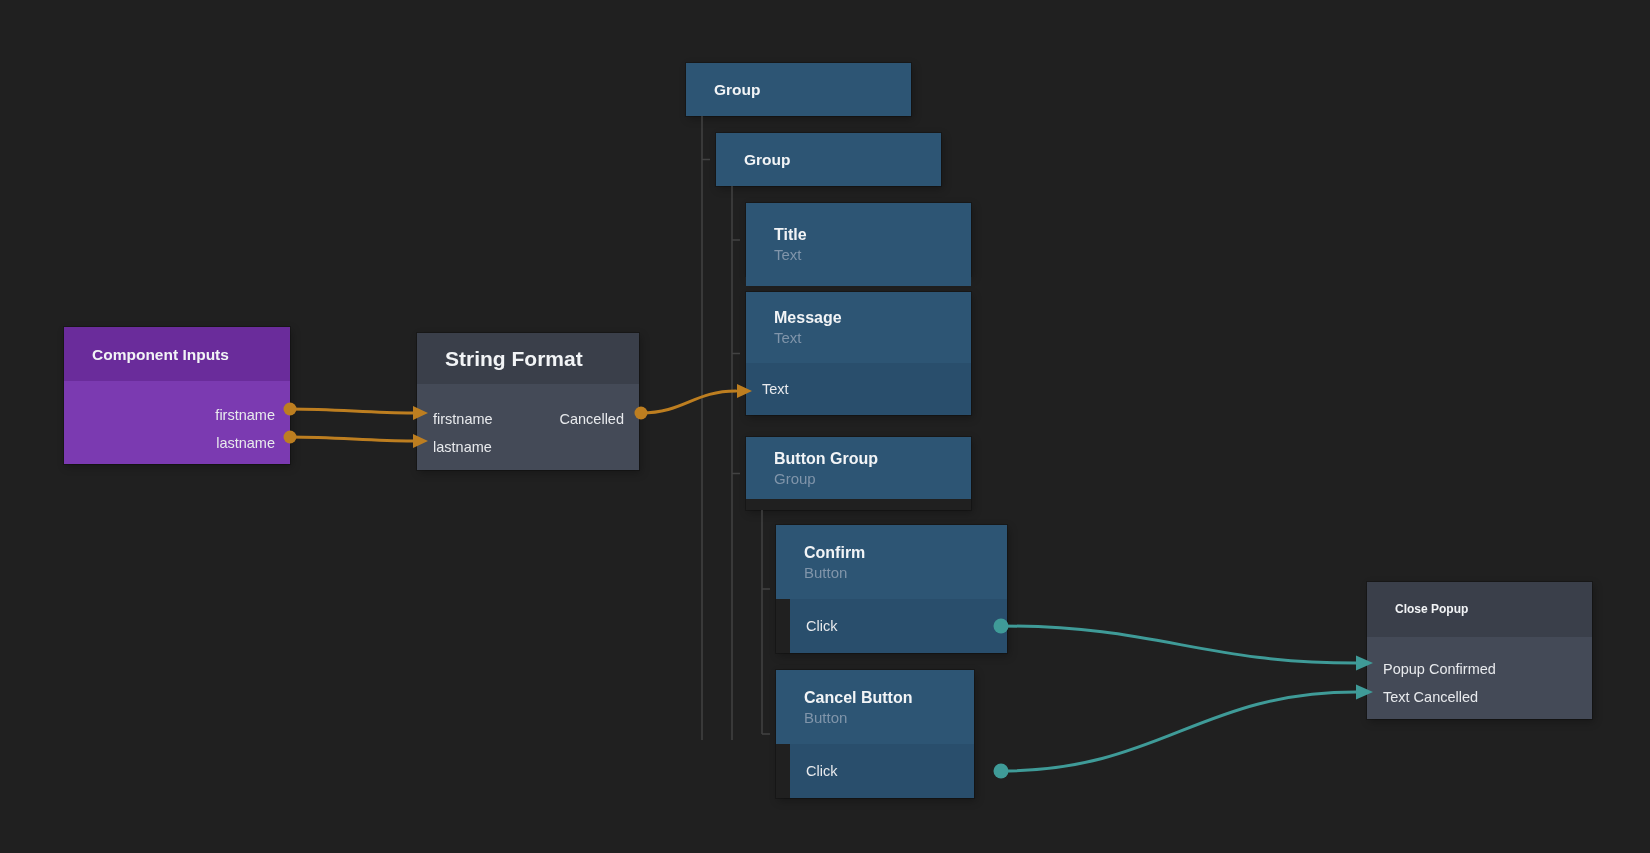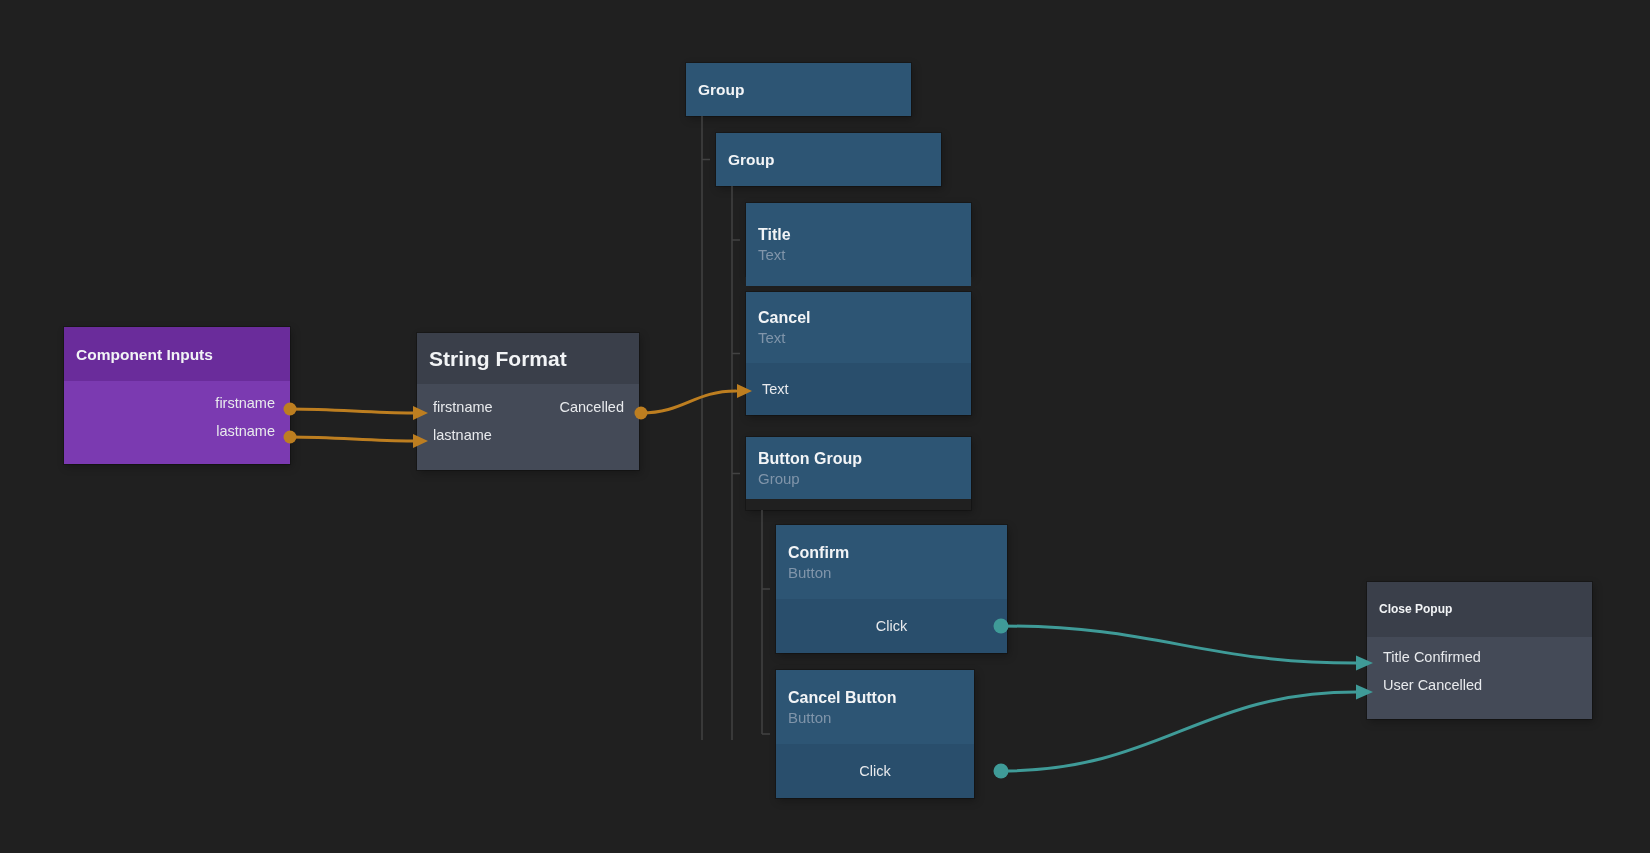--- a/index.html
+++ b/index.html
@@ -3,36 +3,36 @@
 <meta charset="utf-8">
 <style>
   html,body{margin:0;padding:0;background:#161616;}
   #canvas{
     position:relative;width:1650px;height:853px;overflow:hidden;
     background:var(--bg,#202020);
     font-family:"Liberation Sans", sans-serif;
   }
   #wires{position:absolute;left:0;top:0;width:1650px;height:853px;pointer-events:none;z-index:5;}
   .node{position:absolute;box-shadow:0 0 0 1px rgba(0,0,0,.22), 2px 3px 8px rgba(0,0,0,.28);z-index:2;}
-  .hdr{box-sizing:border-box;padding:0 12px;display:flex;flex-direction:column;justify-content:center;}
+  .hdr{box-sizing:border-box;padding:0 28px;display:flex;flex-direction:column;justify-content:center;}
   .hdr .t{font-size:16px;font-weight:600;color:var(--title-text,#f2f4f6);line-height:21px;white-space:nowrap;}
   .hdr .s{font-size:15px;font-weight:400;color:var(--subtitle-text,#8095aa);line-height:20px;white-space:nowrap;}
   .blue  .hdr{background:var(--blue-hdr,#2d5574);}
   .blue  .prow{background:var(--blue-port,#294e6c);}
   .gray  .hdr{background:var(--gray-hdr,#3a3f4a);}
   .gray  .body{background:var(--gray-body,#444a57);}
   .purple .hdr{background:var(--purple-hdr,#6a2c9b);}
   .purple .body{background:var(--purple-body,#7b3ab1);}
   .body{box-sizing:border-box;}
-  .row{height:28px;display:flex;align-items:flex-start;justify-content:space-between;
+  .row{height:28px;display:flex;align-items:flex-end;justify-content:space-between;
        padding:0 15px 0 16px;font-size:14.5px;color:var(--port-text,#e8eaed);}
   .row.right{justify-content:flex-end;}
   .prow{box-sizing:border-box;display:flex;align-items:center;padding:0 16px;
         font-size:14.5px;color:var(--port-text,#e8eaed);}
-  .prow.out{justify-content:center;}
+  .prow.out{justify-content:flex-start;margin-left:14px;}
 </style>
 </head>
 <body>
 
 <div id="canvas">
 
   <svg id="wires" viewBox="0 0 1650 853">
 
     <g style="stroke:var(--tree-line);stroke-width:1.5;fill:none">
       <path d="M702 116 V740"></path>
@@ -115,21 +115,21 @@
 
   <div class="node blue" style="left:746px;top:203px;width:225px;height:73px">
     <div class="hdr" style="height:83px">
       <div class="t">Title</div>
       <div class="s">Text</div>
     </div>
   </div>
 
   <div class="node blue" style="left:746px;top:292px;width:225px;height:123px">
     <div class="hdr" style="height:71px">
-      <div class="t">Cancel</div>
+      <div class="t">Message</div>
       <div class="s">Text</div>
     </div>
     <div class="prow" style="height:52px">
       <span>Text</span>
     </div>
   </div>
 
   <div class="node blue" style="left:746px;top:437px;width:225px;height:73px">
     <div class="hdr" style="height:62px">
       <div class="t">Button Group</div>
@@ -156,21 +156,21 @@
       <span>Click</span>
     </div>
   </div>
 
   <div class="node gray" style="left:1367px;top:582px;width:225px;height:137px">
     <div class="hdr" style="height:55px">
       <div class="t" style="font-size:12px">Close Popup</div>
     </div>
     <div class="body" style="height:82px;padding-top:12px">
       <div class="row">
-        <span>Title Confirmed</span>
+        <span>Popup Confirmed</span>
       </div>
       <div class="row">
-        <span>User Cancelled</span>
+        <span>Text Cancelled</span>
       </div>
     </div>
   </div>
 
 </div>
 
 </body></html>

